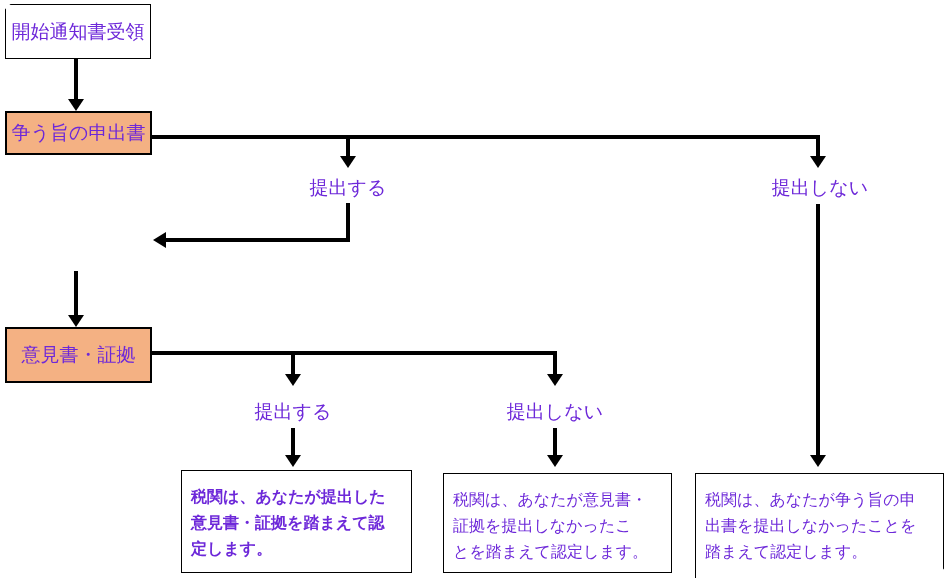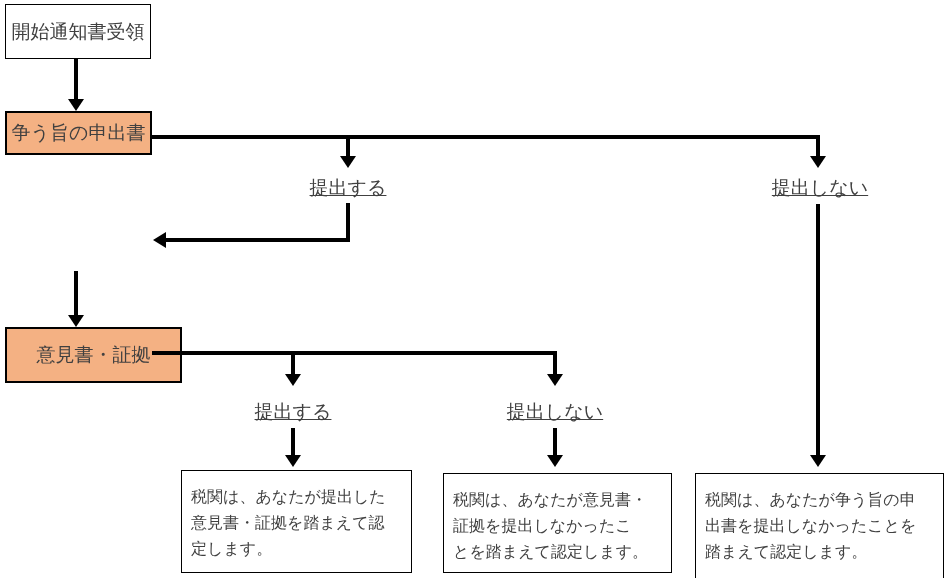--- a/index.html
+++ b/index.html
@@ -2,22 +2,23 @@
 <html><head>
 <meta charset="utf-8">
 <style>
   html, body { margin: 0; padding: 0; background: #ffffff; }
   .stage {
     position: relative;
     width: 949px;
     height: 578px;
     background: #ffffff;
     font-family: "Liberation Sans", sans-serif;
-    color: #404040;
+    color: #6d28d9;
     overflow: hidden;
+    border-radius: 24px;
   }
   .node {
     position: absolute;
     box-sizing: border-box;
     display: flex;
     align-items: center;
     justify-content: center;
     text-align: center;
     font-size: 19px;
     white-space: nowrap;
@@ -34,21 +35,20 @@
     padding: 13px 9px;
     white-space: pre-line;
     text-align: left;
   }
   .line { position: absolute; background: #000000; }
   .blabel {
     position: absolute;
     font-size: 19px;
     white-space: nowrap;
     transform: translateX(-50%);
-    text-decoration: underline;
   }
   .ah-down {
     position: absolute; width: 0; height: 0;
     border-left: 8px solid transparent;
     border-right: 8px solid transparent;
     border-top: 12px solid #000000;
   }
   .ah-left {
     position: absolute; width: 0; height: 0;
     border-top: 8px solid transparent;
@@ -59,21 +59,21 @@
 </head>
 <body>
 
 <div class="stage">
 
   <div class="node white" style="left:5px; top:4px; width:146px; height:55px;">開始通知書受領</div>
 
   <div class="node orange" style="left: 5px; top: 111px; width: 147px; height: 44px; background: rgb(244, 177, 131);">争う旨の申出書</div>
 
 
-  <div class="node orange" style="left: 5px; top: 327px; width: 177px; height: 56px; background: rgb(244, 177, 131); text-align: center;">意見書・証拠</div>
+  <div class="node orange" style="left: 5px; top: 327px; width: 147px; height: 56px; background: rgb(244, 177, 131); text-align: center;">意見書・証拠</div>
 
   <div class="line" style="left:74px; top:59px; width:4px; height:40px;"></div>
   <div class="ah-down" style="left:68px; top:99px;"></div>
 
   <div class="line" style="left:152px; top:135px; width:668px; height:4px;"></div>
 
   <div class="line" style="left:346px; top:135px; width:4px; height:21px;"></div>
   <div class="ah-down" style="left:340px; top:156px;"></div>
   <div class="blabel" style="left:348px; top:175px;">提出する</div>
 
@@ -100,21 +100,21 @@
 
   <div class="line" style="left:291px; top:428px; width:4px; height:27px;"></div>
   <div class="ah-down" style="left:285px; top:455px;"></div>
 
   <div class="line" style="left:553px; top:428px; width:4px; height:27px;"></div>
   <div class="ah-down" style="left:547px; top:455px;"></div>
 
   <div class="line" style="left:816px; top:204px; width:4px; height:251px;"></div>
   <div class="ah-down" style="left:810px; top:455px;"></div>
 
-  <div class="outcome" style="left:181px; top:470px; width:231px; height:103px;">税関は、あなたが提出した
+  <div class="outcome" style="left:181px; top:470px; width:231px; height:103px;font-weight:bold;">税関は、あなたが提出した
 意見書・証拠を踏まえて認
 定します。</div>
 
   <div class="outcome" style="left:443px; top:473px; width:229px; height:100px;">税関は、あなたが意見書・
 証拠を提出しなかったこ
 とを踏まえて認定します。</div>
 
   <div class="outcome" style="left:695px; top:473px; width:249px; height:124px;">税関は、あなたが争う旨の申
 出書を提出しなかったことを
 踏まえて認定します。</div>

